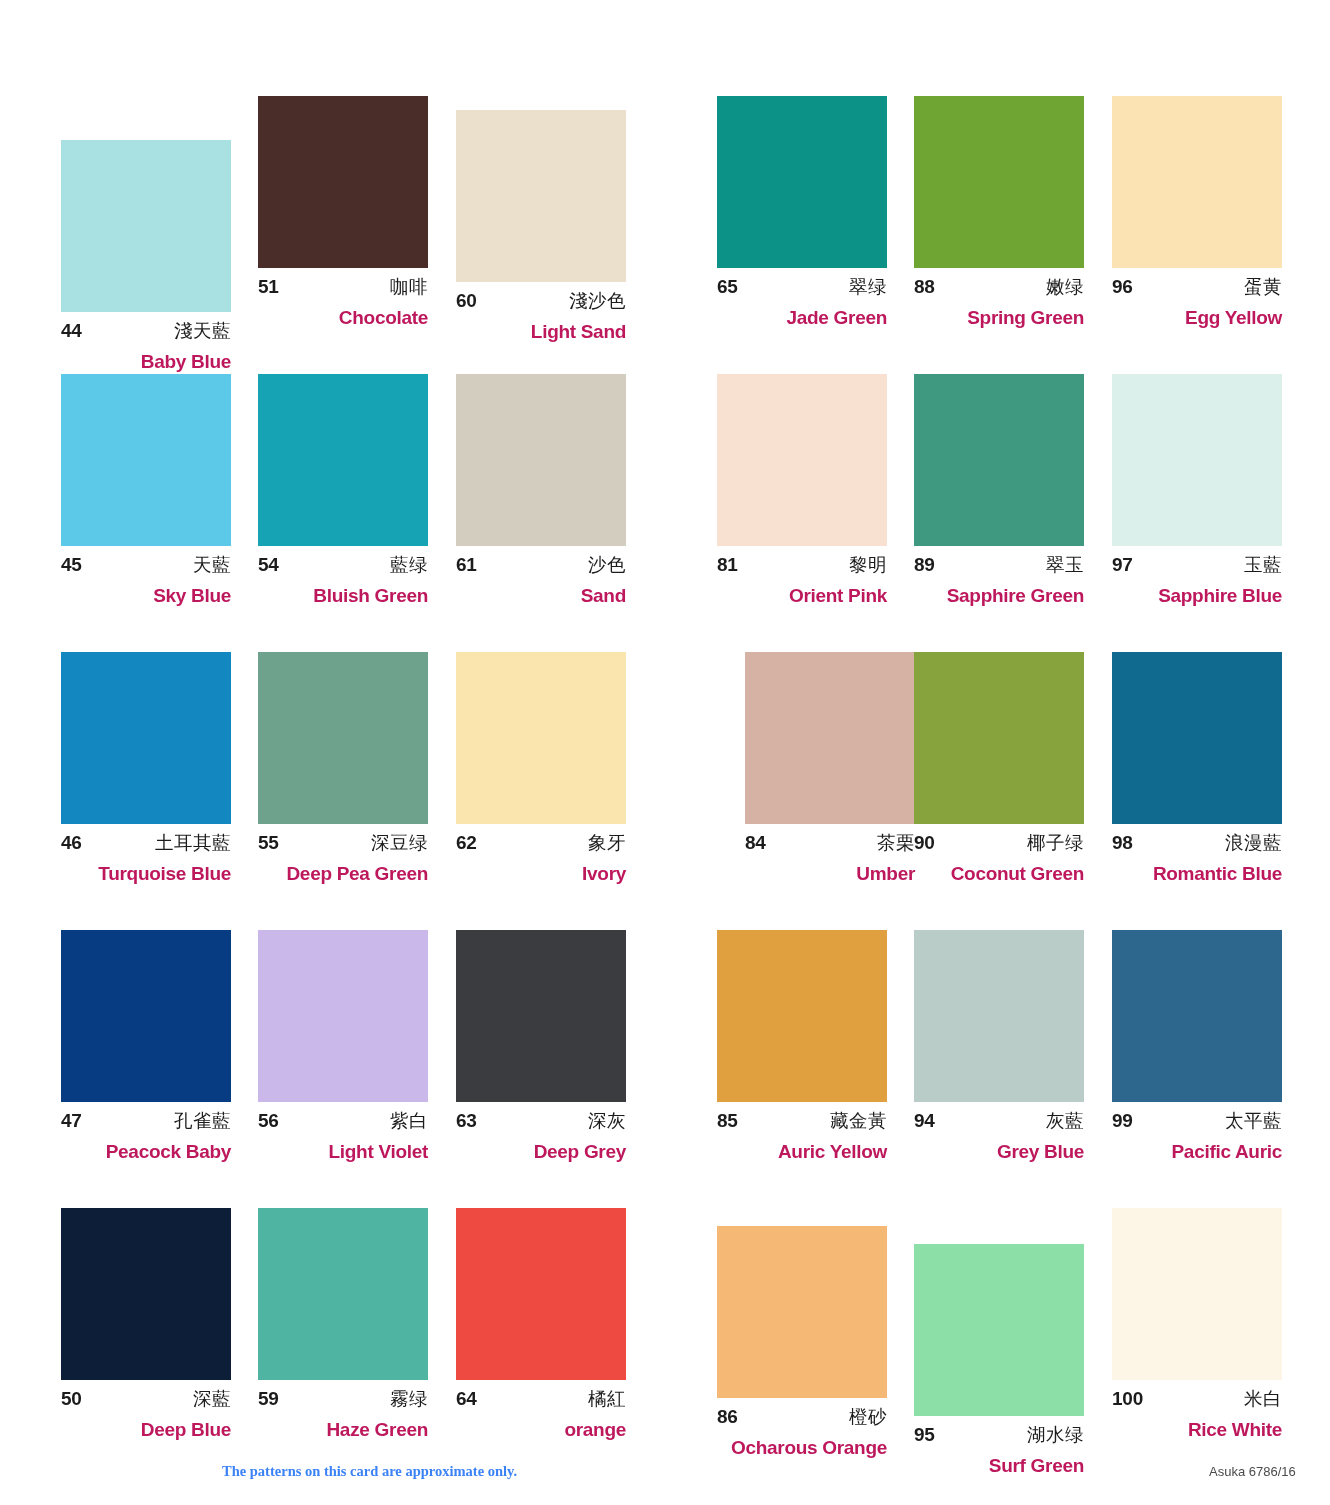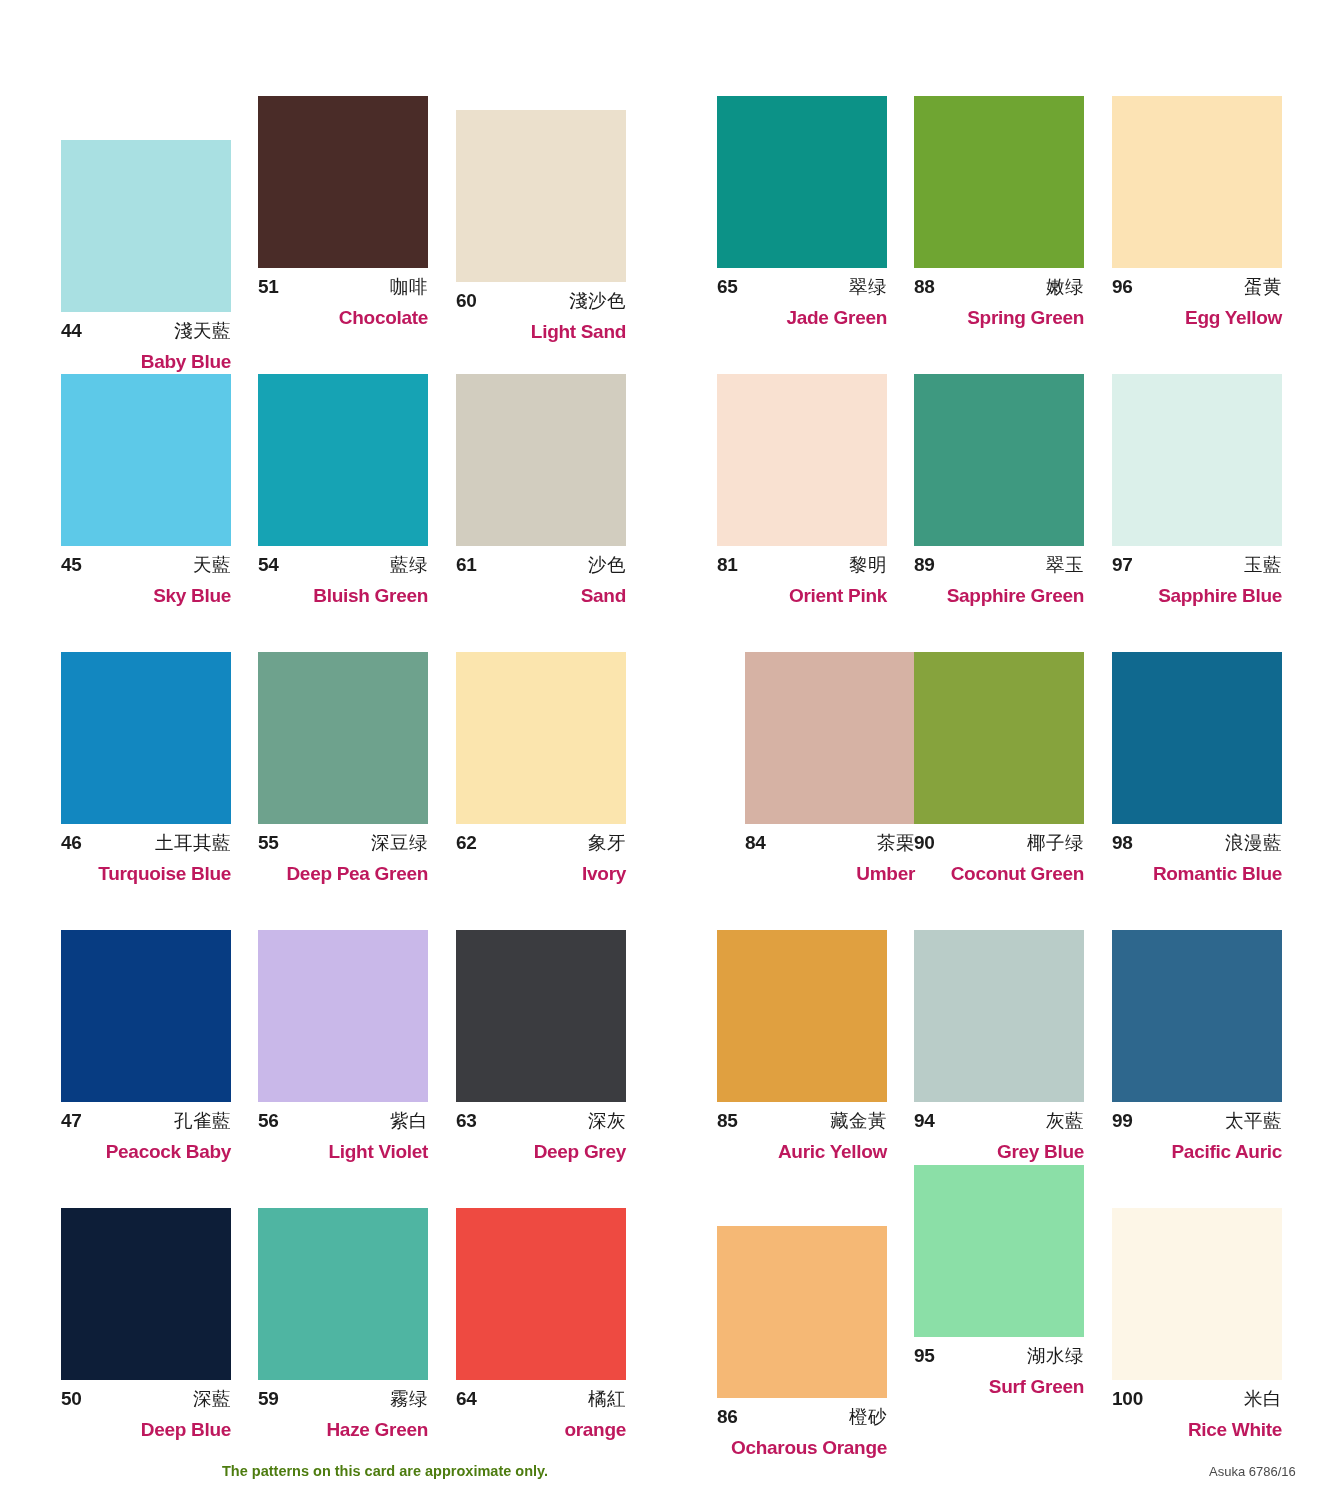--- a/index.html
+++ b/index.html
@@ -75,22 +75,23 @@
     letter-spacing: -0.3px;
     white-space: nowrap;
   }
   
   #footer-note {
     position: absolute;
     left: 222px;
     top: 1463px;
     font-size: 14.5px;
     font-weight: 700;
-    color: #4d7c0f;
+    color: #3b82f6;
     white-space: nowrap;
+    font-family: Liberation Serif, serif;
   }
   #footer-code {
     position: absolute;
     left: 1209px;
     top: 1464px;
     font-size: 13px;
     font-weight: 400;
     color: #4a4a4a;
     white-space: nowrap;
   }
@@ -374,21 +375,21 @@
       <div class="swatch-cell" style="left: 717px; top: 1208px; margin-top: 18px;">
         <div class="swatch-chip" title="#F5B875" style="background: rgb(245, 184, 117);"></div>
         <div class="swatch-labels">
           <div class="line-top">
             <span class="code">86</span>
             <span class="cn">橙砂</span>
           </div>
           <span class="en">Ocharous Orange</span>
         </div>
       </div>
-      <div class="swatch-cell" style="left: 914px; top: 1165px;">
+      <div class="swatch-cell" style="left: 914px; top: 1244px;">
         <div class="swatch-chip" title="#8BDFA7" style="background: rgb(139, 223, 167);"></div>
         <div class="swatch-labels">
           <div class="line-top">
             <span class="code">95</span>
             <span class="cn">湖水绿</span>
           </div>
           <span class="en">Surf Green</span>
         </div>
       </div>
       <div class="swatch-cell" style="left: 1112px; top: 1208px;">

